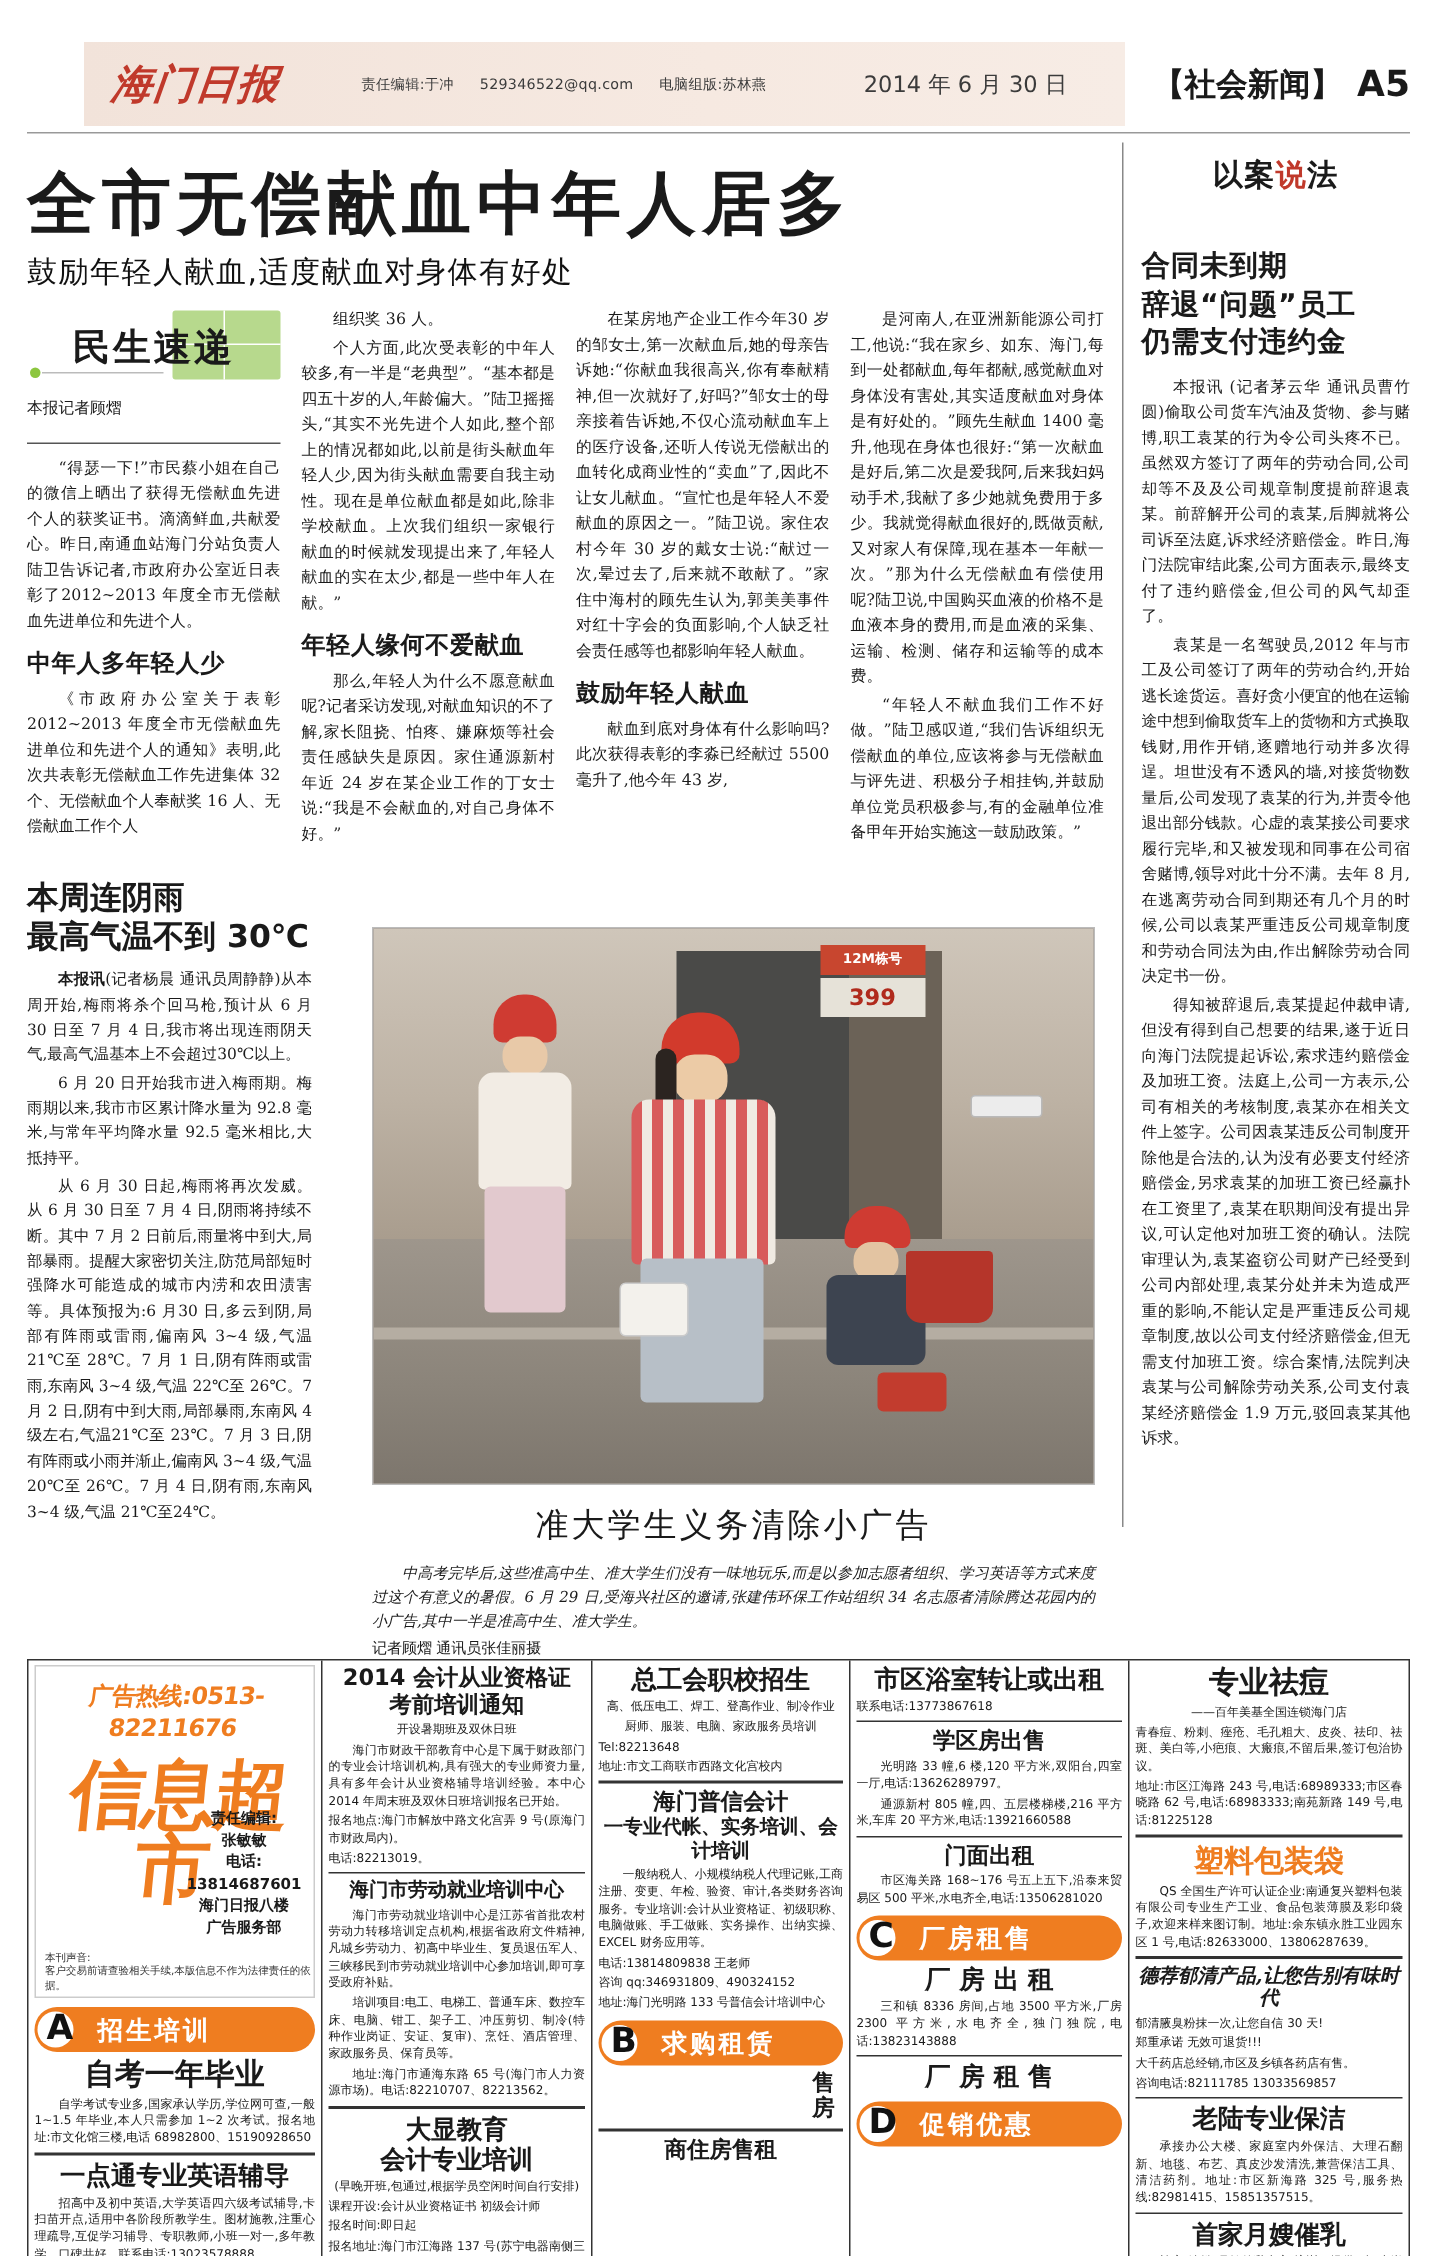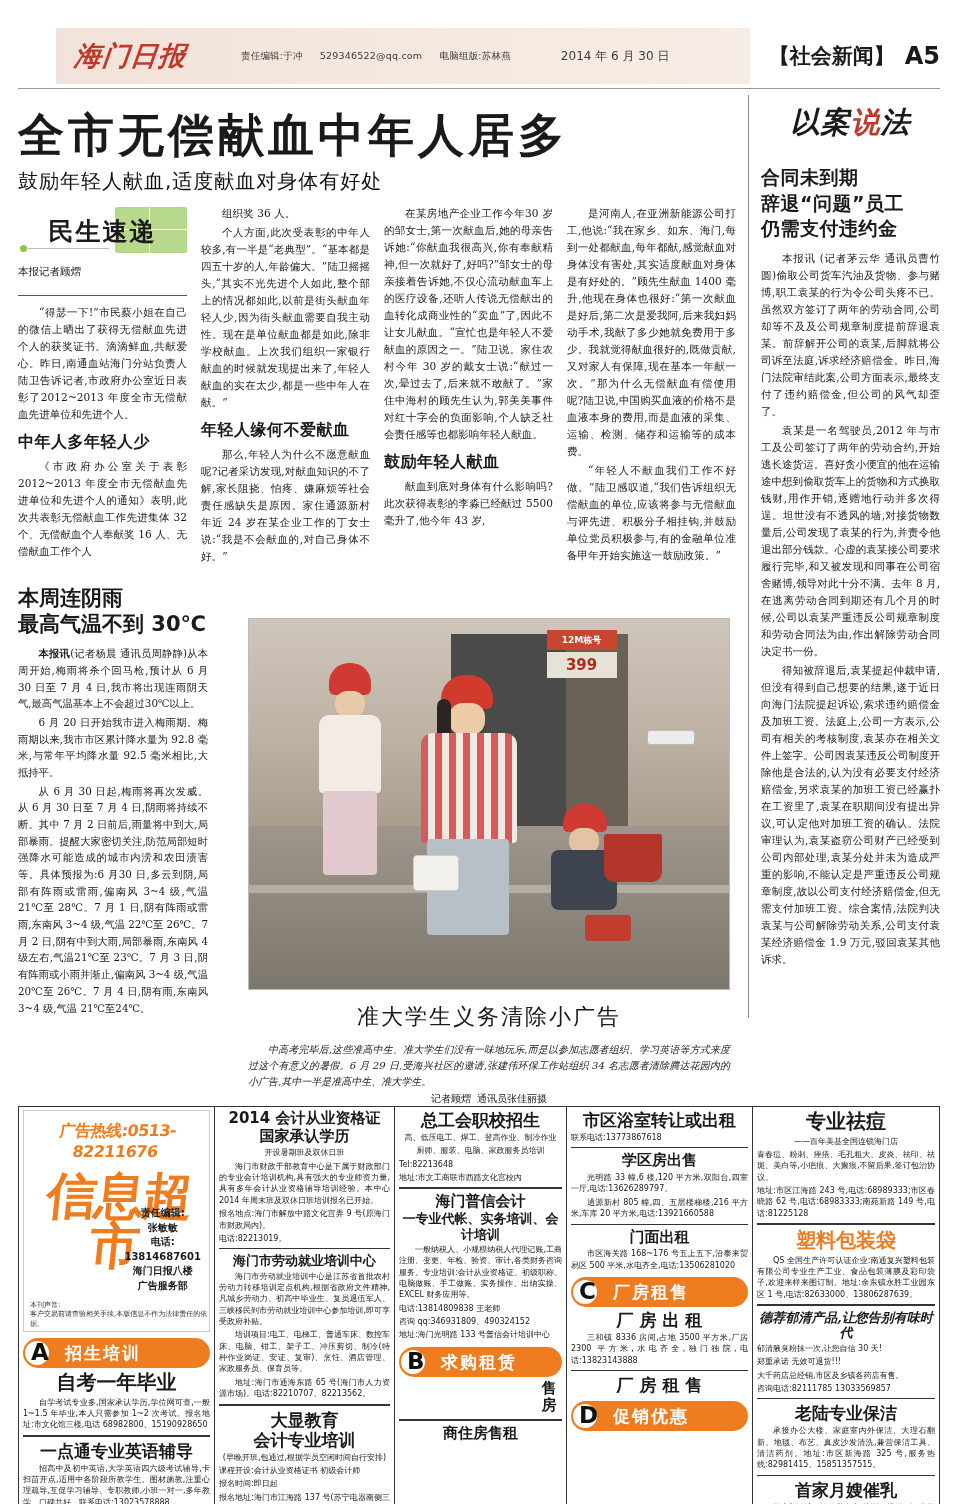--- a/index.html
+++ b/index.html
@@ -6,21 +6,21 @@
   body{width:958px;height:1504px;font-family:"DejaVu Sans","Liberation Sans",sans-serif;color:#1a1a1a;position:relative;overflow:hidden;}
   .page{width:958px;height:1504px;position:relative;background:#fff;box-sizing:border-box;padding:0 18px;}
 
   
   .masthead{height:56px;margin-top:28px;display:flex;align-items:center;position:relative;}
   .mh-bg{position:absolute;left:38px;right:190px;top:0;bottom:0;background:linear-gradient(90deg,#f2e3da 0%,#f6e9e1 60%,#f7ece5 100%);}
   .mh-inner{position:relative;display:flex;align-items:center;width:100%;height:100%;}
   .logo{width:165px;text-align:center;font-family:"DejaVu Serif","Liberation Serif",serif;font-size:27px;font-weight:bold;color:#c0392b;letter-spacing:1px;font-style:italic;transform:skewX(-6deg);padding-left:30px;}
   .mh-credits{font-size:9.5px;color:#3b3b3b;letter-spacing:.2px;margin-left:28px;white-space:nowrap;}
   .mh-credits span{margin-right:14px;}
-  .mh-date{font-size:12px;color:#3b3b3b;margin-left:36px;white-space:nowrap;}
+  .mh-date{font-size:15px;color:#3b3b3b;margin-left:51px;white-space:nowrap;}
   .mh-section{position:absolute;right:0;top:0;bottom:0;display:flex;align-items:center;gap:10px;background:#fff;padding-left:16px;}
   .mh-section .sec{font-family:"DejaVu Serif","Liberation Serif",serif;font-size:21px;font-weight:bold;}
   .mh-section .pg{font-family:"DejaVu Sans","Liberation Sans",sans-serif;font-size:24px;font-weight:bold;}
   .rule{border-top:1px solid #999;margin:4px 0 0 0;}
 
   
   .body-grid{display:flex;gap:0;margin-top:6px;}
   .left-zone{width:730px;padding-right:12px;box-sizing:border-box;}
   .right-zone{width:192px;border-left:1px solid #888;padding-left:12px;box-sizing:border-box;}
 
@@ -54,25 +54,25 @@
   .ph-wall{position:absolute;left:0;top:0;width:100%;height:56%;background:linear-gradient(180deg,#cfc6ba 0%,#bdb2a4 55%,#a99d8e 100%);}
   .ph-door{position:absolute;left:42%;top:4%;width:24%;height:56%;background:#4a4a48;}
   .ph-door2{position:absolute;left:66%;top:4%;width:13%;height:52%;background:#6b6257;}
   .ph-ground{position:absolute;left:0;bottom:0;width:100%;height:44%;background:linear-gradient(180deg,#9e968c 0%,#8b847a 60%,#7d766d 100%);}
   .ph-curb{position:absolute;left:0;bottom:26%;width:100%;height:8px;background:#b5ada2;}
   .ph-sign{position:absolute;left:62%;top:3%;width:70px;height:20px;background:#c8462f;color:#fff;font-size:9px;text-align:center;line-height:20px;font-weight:bold;}
   .ph-sign2{position:absolute;left:62%;top:9%;width:70px;height:26px;background:#e6e2d8;color:#b02a1c;font-size:15px;text-align:center;line-height:26px;font-weight:bold;}
   .pr{position:absolute;}
   .cap{font-family:"DejaVu Serif","Liberation Serif",serif;font-size:22px;font-weight:normal;text-align:center;margin:12px 0 10px 0;letter-spacing:2px;}
   .cap-body{font-family:"DejaVu Serif","Liberation Serif",serif;font-size:10px;line-height:1.6;text-align:justify;text-indent:2em;font-style:italic;}
-  .cap-credit{text-align:center;font-size:10px;font-family:Liberation Mono, monospace;margin-top:2px;}
+  .cap-credit{text-align:left;font-size:10px;font-family:Liberation Sans, sans-serif;margin-top:2px;}
 
   
   .yian{text-align:center;margin:8px 0 10px 0;position:relative;height:52px;}
-  .yian .y1{font-family:"DejaVu Serif","Liberation Serif",serif;font-size:29px;font-weight:bold;font-style:italic;letter-spacing:1px;color:#1a1a1a;margin-top:40px;}
+  .yian .y1{font-family:"DejaVu Serif","Liberation Serif",serif;font-size:20px;font-weight:bold;letter-spacing:1px;color:#1a1a1a;margin-top:40px;}
   .yian .y2{color:#c0392b;}
   .legal-head{font-size:19px;font-weight:bold;line-height:1.35;letter-spacing:.5px;margin-bottom:8px;}
   .right-zone p{font-family:"DejaVu Serif","Liberation Serif",serif;font-size:10.5px;line-height:1.62;text-align:justify;text-indent:2em;margin:0 0 2px 0;}
 
   
   .ads{position:absolute;left:18px;top:1078px;width:922px;border:1px solid #333;box-sizing:border-box;display:flex;height:412px;background:#fff;}
   .adcol{box-sizing:border-box;border-right:1px solid #333;padding:3px 4px;overflow:hidden;}
   .adcol:last-child{border-right:none;}
   .c1{width:196px;}
   .c2{width:180px;}
@@ -254,21 +254,21 @@
       </div>
       <div class="adtitle t22">自考一年毕业</div>
       <div class="adbody ind">自学考试专业多,国家承认学历,学位网可查,一般 1~1.5 年毕业,本人只需参加 1~2 次考试。报名地址:市文化馆三楼,电话 68982800、15190928650</div>
       <div class="adsep2"></div>
       <div class="adtitle t18">一点通专业英语辅导</div>
       <div class="adbody ind">招高中及初中英语,大学英语四六级考试辅导,卡扫苗开点,适用中各阶段所教学生。图材施教,注重心理疏导,互促学习辅导、专职教师,小班一对一,多年教学、口碑共好。联系电话:13023578888</div>
     </div>
 
     <div class="adcol c2">
       <div class="adtitle t16">2014 会计从业资格证</div>
-      <div class="adtitle t16">国家承认学历</div>
+      <div class="adtitle t16">考前培训通知</div>
       <div class="adbody center">开设暑期班及双休日班</div>
       <div class="adbody ind">海门市财政干部教育中心是下属于财政部门的专业会计培训机构,具有强大的专业师资力量,具有多年会计从业资格辅导培训经验。本中心 2014 年周末班及双休日班培训报名已开始。</div>
       <div class="adbody">报名地点:海门市解放中路文化宫弄 9 号(原海门市财政局内)。</div>
       <div class="adbody">电话:82213019。</div>
       <div class="adsep"></div>
       <div class="adtitle t14">海门市劳动就业培训中心</div>
       <div class="adbody ind">海门市劳动就业培训中心是江苏省首批农村劳动力转移培训定点机构,根据省政府文件精神,凡城乡劳动力、初高中毕业生、复员退伍军人、三峡移民到市劳动就业培训中心参加培训,即可享受政府补贴。</div>
       <div class="adbody ind">培训项目:电工、电梯工、普通车床、数控车床、电脑、钳工、架子工、冲压剪切、制冷(特种作业岗证、安证、复审)、烹饪、酒店管理、家政服务员、保育员等。</div>
       <div class="adbody ind">地址:海门市通海东路 65 号(海门市人力资源市场)。电话:82210707、82213562。</div>
       <div class="adsep2"></div>

